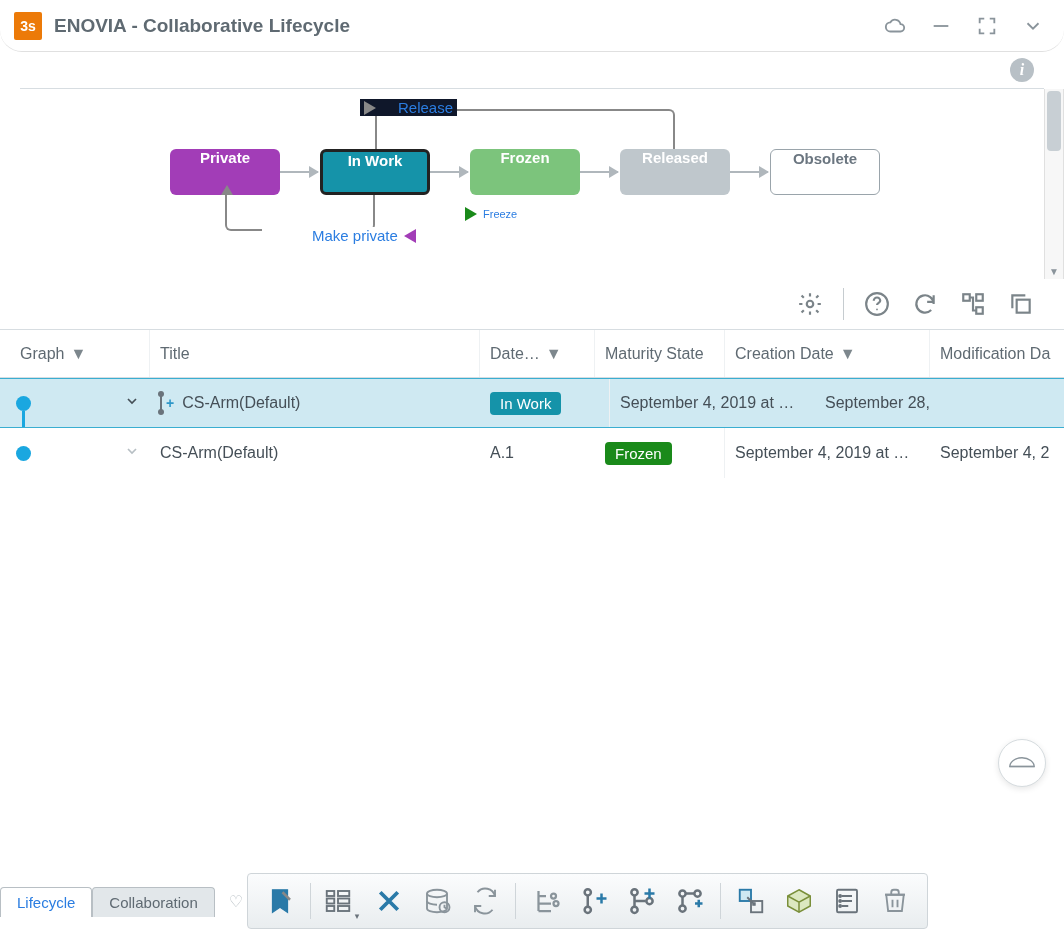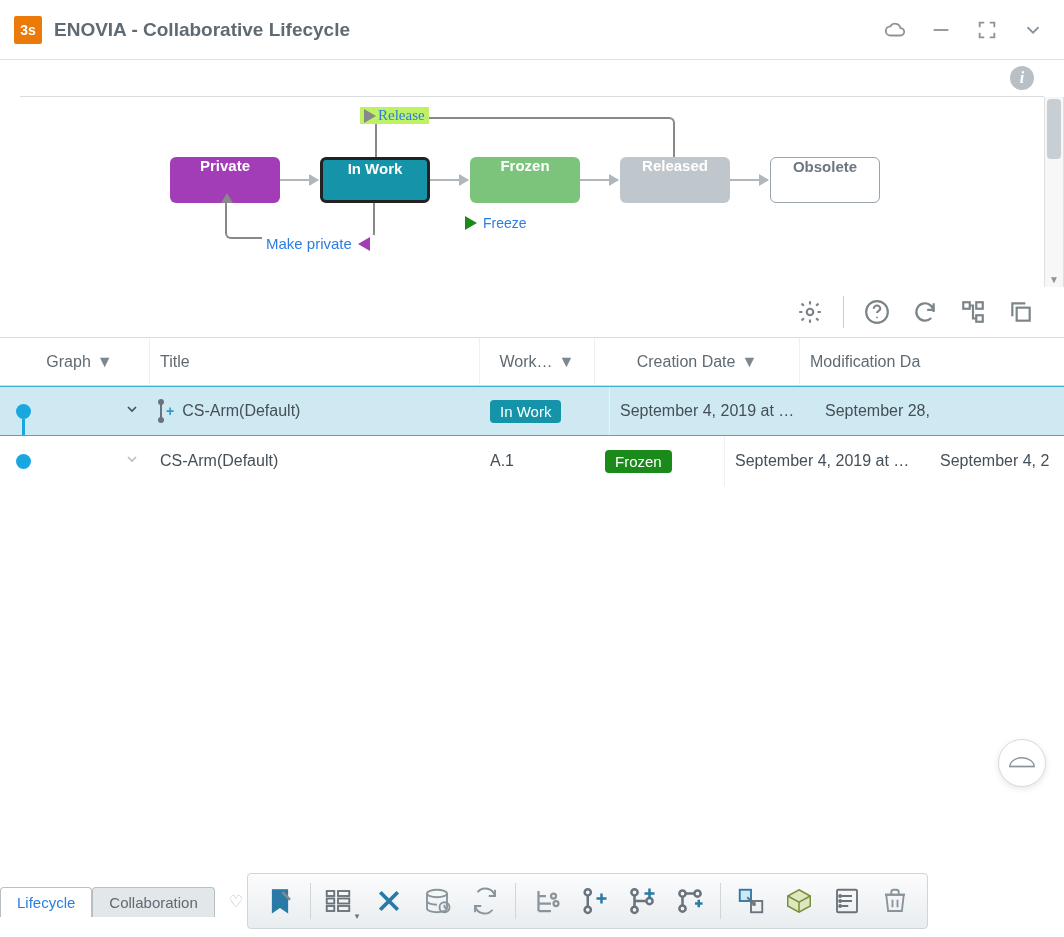--- a/index.html
+++ b/index.html
@@ -1,18 +1,18 @@
 <!DOCTYPE html>
 <html><head>
 <meta charset="utf-8">
 <style>
   * { box-sizing: border-box; margin: 0; padding: 0; }
   html, body { width: 1064px; height: 937px; font-family: Arial, Helvetica, sans-serif; background:#fff; color:#5f6a72; overflow:hidden; }
   
-  .titlebar { height:60px; display:flex; align-items:center; padding:0 14px; border-bottom:1px solid #e0e0e0;}
+  .titlebar { height:52px; display:flex; align-items:center; padding:0 14px; border-bottom:1px solid #e0e0e0;border-radius:22px;}
   .titlebar .app-icon { width:28px; height:28px; background:#ec7a08; color:#fff; display:flex; align-items:center; justify-content:center; font-weight:bold; font-size:14px; border-radius:2px; margin-right:12px;}
   .titlebar .title { font-size:19px; color:#5f6a72; font-weight:bold; }
   .titlebar .spacer { flex:1; }
   .titlebar .tb-btn { width:34px; height:34px; display:flex; align-items:center; justify-content:center; color:#8a949b; margin-left:12px; cursor:pointer; }
   .titlebar svg { width:22px; height:22px; stroke:#8a949b; fill:none; stroke-width:2; }
   
   .info-row { height:36px; display:flex; justify-content:flex-end; align-items:center; padding-right:30px;}
   .info-row .info-circle { width:24px; height:24px; border-radius:50%; background:#b8c0c6; color:#fff; display:flex; align-items:center; justify-content:center; font-family:Georgia, serif; font-style:italic; font-weight:bold; cursor:pointer;}
   .hr { height:1px; background:#d7dde1; margin:0 20px;}
   
@@ -31,43 +31,43 @@
   .h-arrow { position:absolute; height:2px; background:#b0b7bc; }
   .h-arrow::after { content:""; position:absolute; right:-1px; top:-5px; border-left:10px solid #b0b7bc; border-top:6px solid transparent; border-bottom:6px solid transparent;}
   .arr1{left:280px; top:82px; width:38px;}
   .arr2{left:430px; top:82px; width:38px;}
   .arr3{left:580px; top:82px; width:38px;}
   .arr4{left:730px; top:82px; width:38px;}
   
   .arc-top { position:absolute; left:375px; top:20px; width:300px; height:40px; border:2px solid #888; border-bottom:none; border-radius:6px 6px 0 0; }
   .arc-top::before{content:""; position:absolute; left:-1px; top:100%; width:2px; height:2px; background:#888;}
   .arc-top::after{content:""; position:absolute; right:-6px; top:100%; border-top:10px solid #888; border-left:6px solid transparent; border-right:6px solid transparent;}
-  .arc-top-tag { position:absolute; left:360px; top:10px; display:flex; align-items:center; gap:2px; background:#bef264; padding:0 4px;font-family:Liberation Serif, serif;}
+  .arc-top-tag { position:absolute; left:360px; top:10px; display:flex; align-items:center; gap:22px; background:#0f172a; padding:0 4px;}
   .arc-top-tag .chev { width:0;height:0;border-left:12px solid #888;border-top:7px solid transparent;border-bottom:7px solid transparent;}
   .arc-top-tag .lbl { color:#2b7de1; font-size:15px;}
   
   .arc-bot { position:absolute; left:225px; top:106px; width:150px; height:36px; border:2px solid #888; border-top:none; border-radius:0 0 6px 6px;}
   .arc-bot::after{content:"";position:absolute; left:-6px; top:-10px; border-bottom:10px solid #888; border-left:6px solid transparent; border-right:6px solid transparent;}
   .arc-bot-tag { position:absolute; left:262px; top:138px; display:flex; align-items:center; gap:6px; background:#fff; padding:0 4px;}
   .arc-bot-tag .chev { width:0;height:0;border-right:12px solid #a23db7;border-top:7px solid transparent;border-bottom:7px solid transparent;}
-  .arc-bot-tag .lbl { color:#2b7de1; font-size:15px;}
+  .arc-bot-tag .lbl { color:#2b7de1; font-size:15px;margin-left:46px;}
   
   .freeze-tag { position:absolute; left:465px; top:118px; display:flex; align-items:center; gap:6px;}
   .freeze-tag .chev{width:0;height:0;border-left:12px solid #1a8a1a;border-top:7px solid transparent;border-bottom:7px solid transparent;}
-  .freeze-tag .lbl{color:#2b7de1;font-size:14px;}
+  .freeze-tag .lbl{color:#2b7de1;font-size:11px;}
   
   .tool-row { height:50px; display:flex; justify-content:flex-end; align-items:center; padding-right:28px; gap:18px;}
   .tool-row .tool { width:30px; height:30px; display:flex; align-items:center; justify-content:center; cursor:pointer; color:#7b8489;}
   .tool-row .sep { width:1px; height:32px; background:#c6ccd0;}
   .tool-row svg { width:26px; height:26px; stroke:#7b8489; fill:none; stroke-width:2;}
   
   .table { border-top:1px solid #d7dde1; }
   .th-row { display:flex; height:48px; align-items:center; border-bottom:1px solid #d7dde1; background:#fff; font-size:16px; color:#5f6a72;}
   .th { padding:0 10px; display:flex; align-items:center; gap:6px; border-right:1px solid #eef1f3; height:100%; overflow:hidden; white-space:nowrap;}
-  .th.filterable{cursor:pointer;justify-content:center;}
+  .th.filterable{cursor:pointer;}
   .th .filter-glyph{color:#7d878d;}
   .col-graph{width:150px; padding-left:20px;} .col-title{width:330px;} .col-rev{width:115px;} .col-mat{width:130px;border-right:1px solid #eef1f3;} .col-cre{width:205px;} .col-mod{flex:1;border-right:none;}
   .tr { display:flex; height:50px; align-items:center; font-size:16px; color:#454f57;}
   .tr .td{padding:0 10px; display:flex; align-items:center; gap:8px; height:100%; overflow:hidden; white-space:nowrap;}
   .tr.selected { background:#cfe9f2; border-top:1px solid #3aaed1; border-bottom:1px solid #3aaed1;}
   .graph-dot { width:15px; height:15px; background:#1aa7e0; border-radius:50%; margin-left:6px; position:relative;}
   .graph-dot::after{content:""; position:absolute; left:6px; top:15px; width:3px; height:35px; background:#1aa7e0;}
   .tr:last-child .graph-dot::after{display:none;}
   .expander{cursor:pointer; color:#454f57;}
   .expander.dim{color:#b7bfc4;}
@@ -214,22 +214,25 @@
 <div class="table">
   <div class="th-row">
     <div class="th col-graph filterable">
       <span>Graph</span>
         <span class="filter-glyph">▼</span>
     </div>
     <div class="th col-title">
       <span>Title</span>
     </div>
     <div class="th col-rev filterable">
-      <span>Work…</span>
+      <span>Date…</span>
         <span class="filter-glyph">▼</span>
+    </div>
+    <div class="th col-mat">
+      <span>Maturity State</span>
     </div>
     <div class="th col-cre filterable">
       <span>Creation Date</span>
         <span class="filter-glyph">▼</span>
     </div>
     <div class="th col-mod">
       <span>Modification Da</span>
     </div>
   </div>
 

